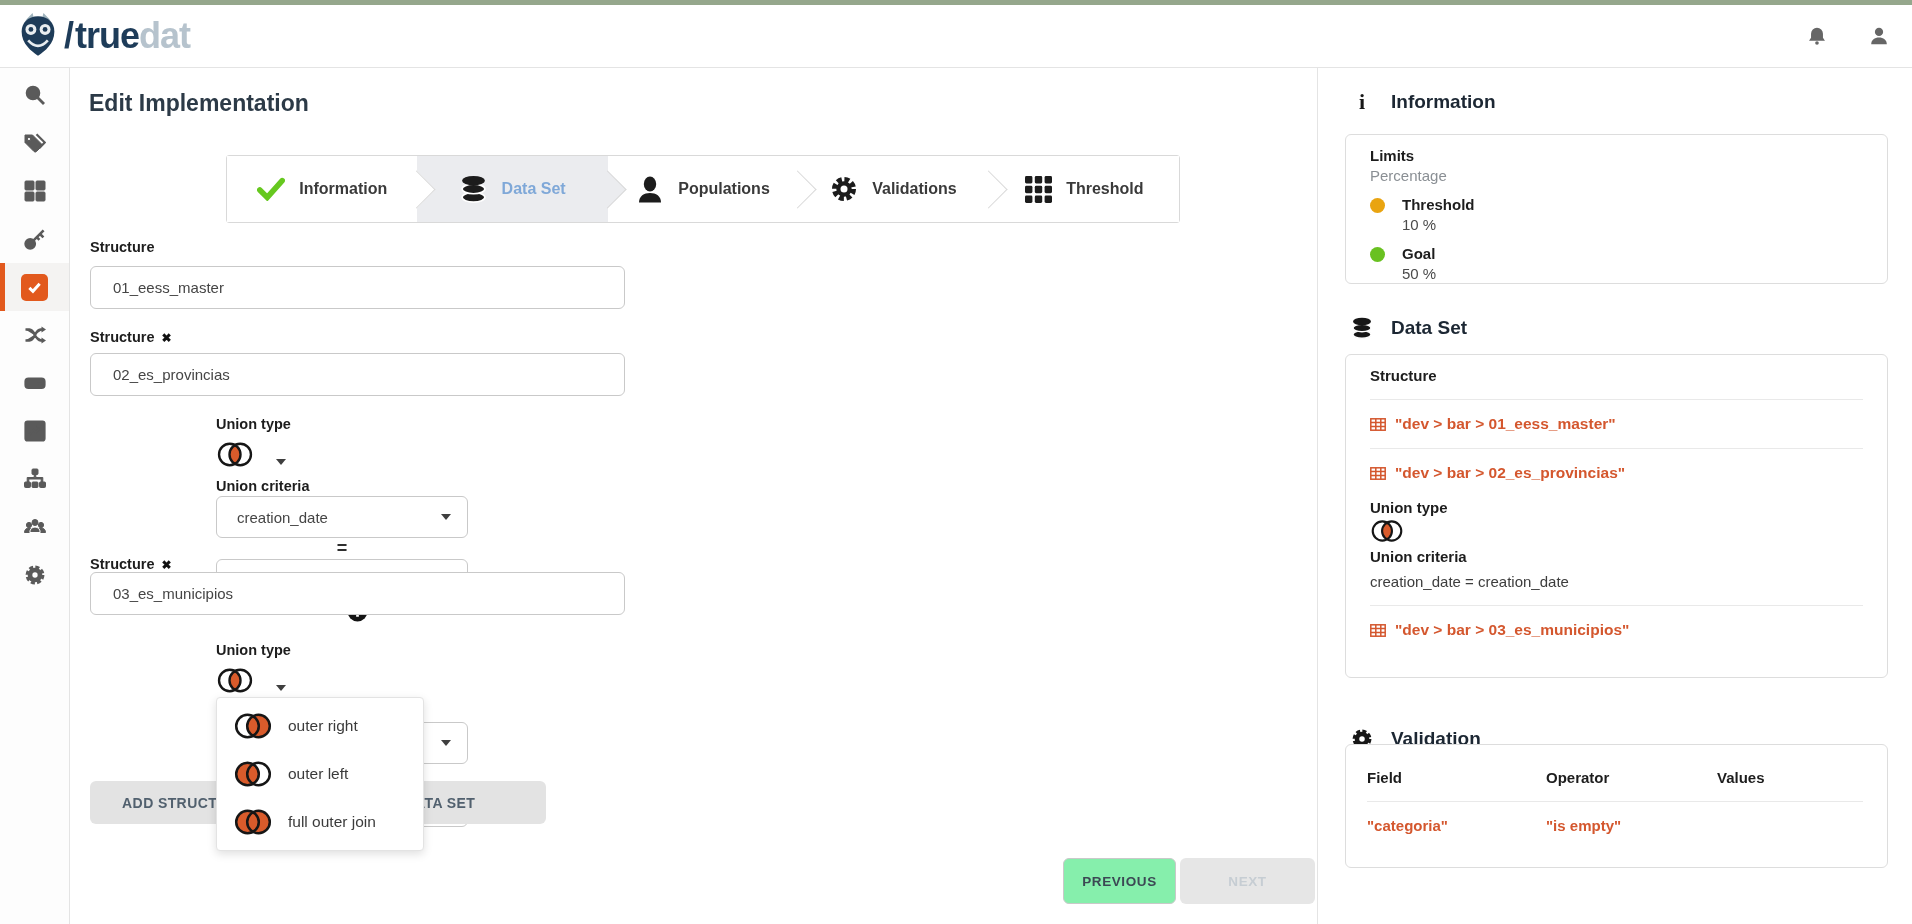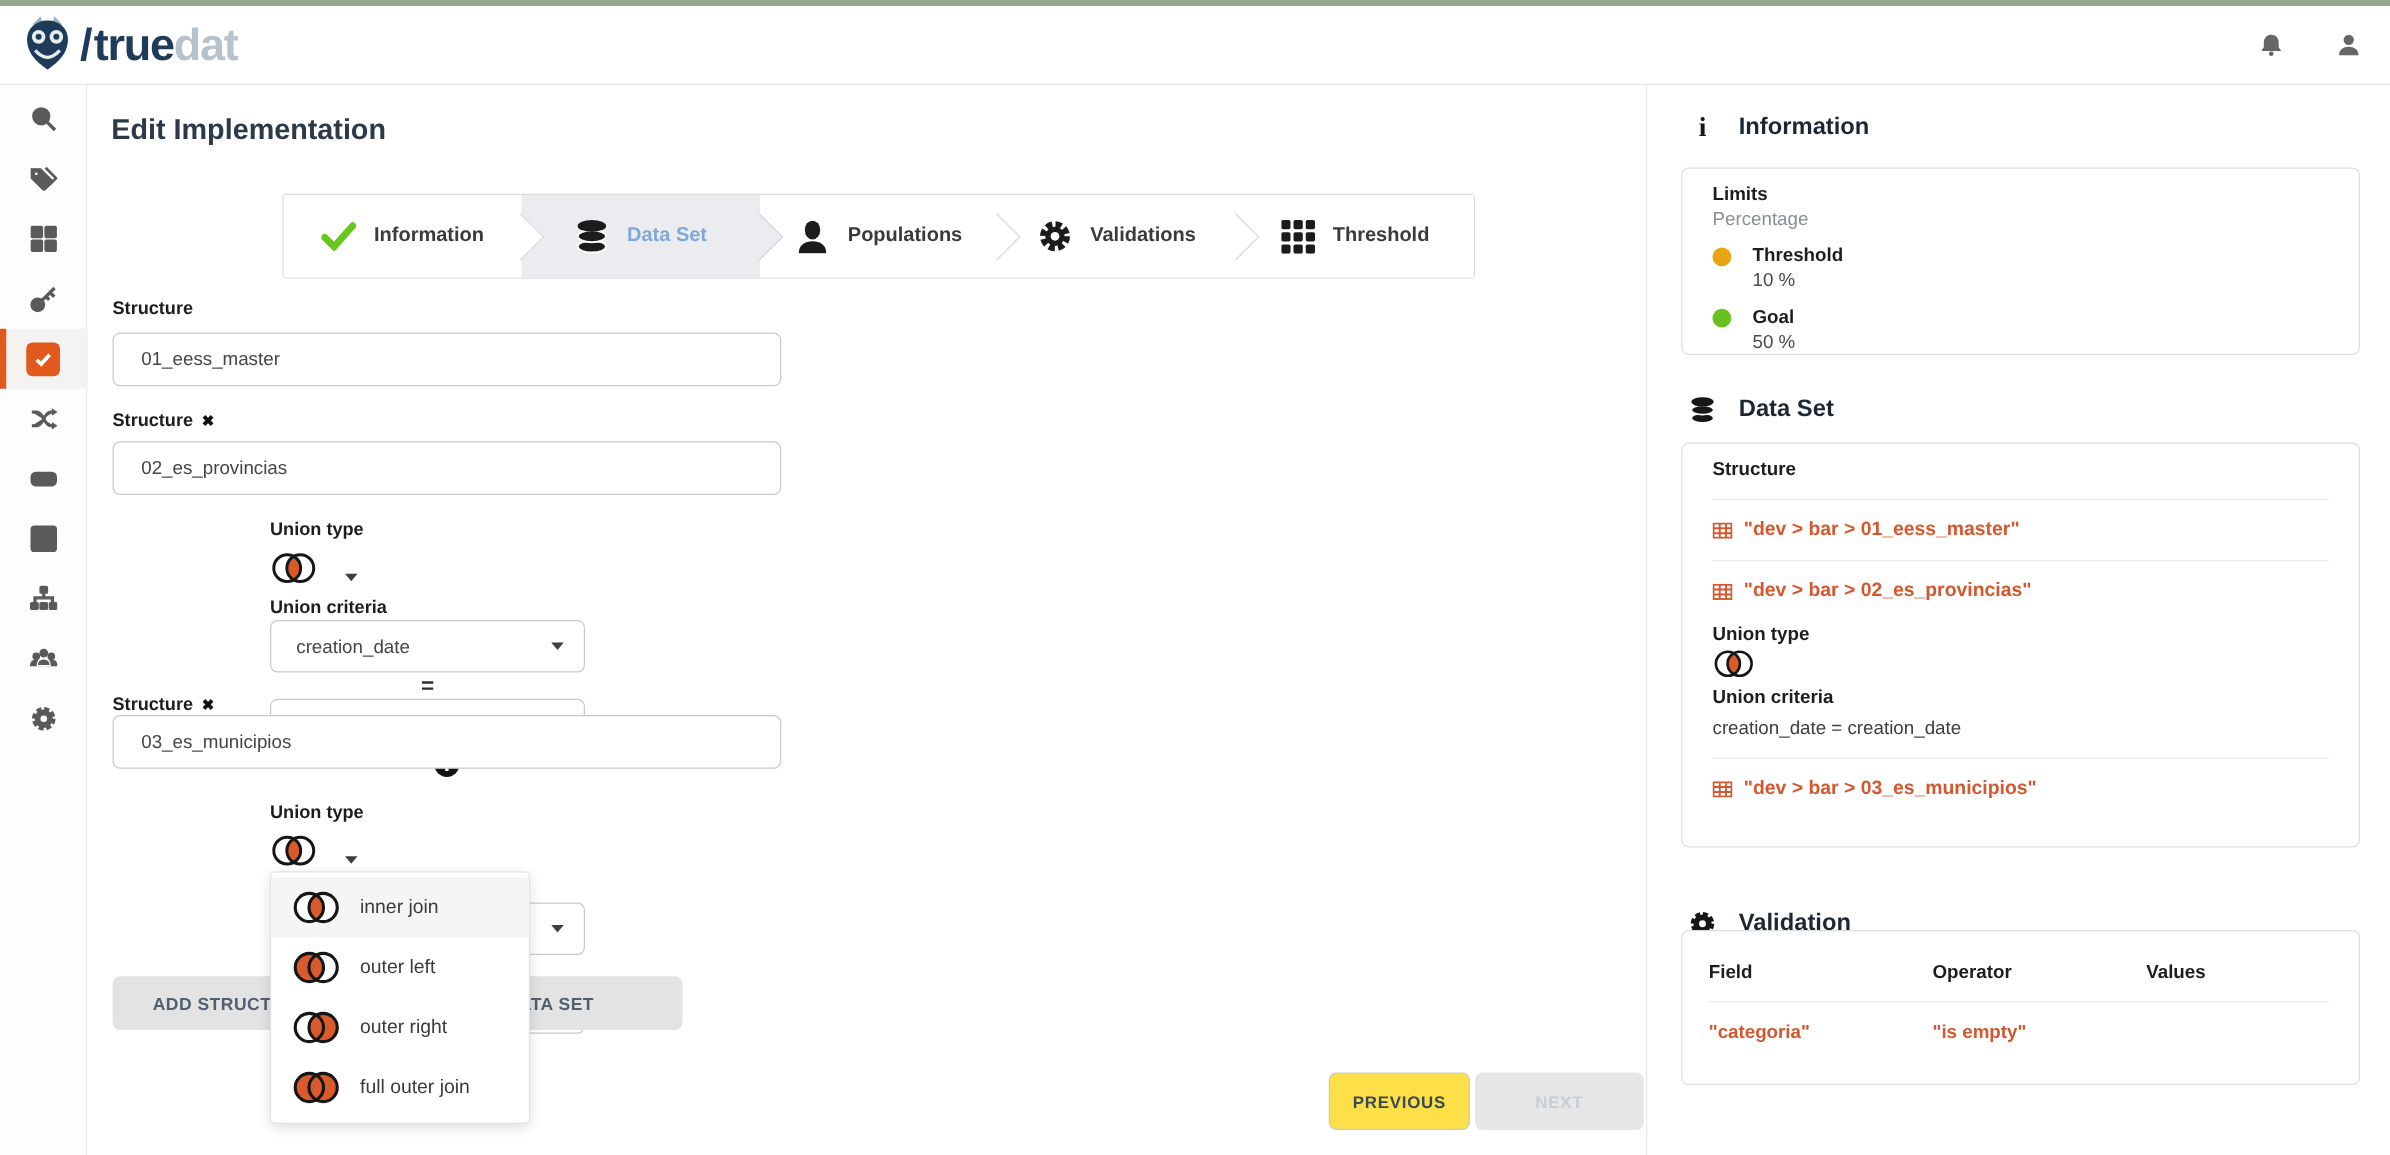--- a/index.html
+++ b/index.html
@@ -67,21 +67,21 @@
   
   .jdrop { position:absolute; left:146px; top:629px; width:208px; background:#fff; border:1px solid #e3e3e3; border-radius:4px; box-shadow:0 3px 10px rgba(0,0,0,.13); z-index:50; padding:4px 0; }
   .jitem { height:48px; display:flex; align-items:center; gap:15px; padding:0 16px; cursor:pointer; }
   .jitem.hl { background:#f5f5f5; }
   .jitem .venn { width:40px; height:30px; }
   .jlabel { font-size:15.5px; color:#3b3b3b; }
 
   
   .gbtn { position:absolute; top:713px; height:43px; background:#e3e3e3; border:none; border-radius:6px; font-family:"Liberation Sans",sans-serif; font-size:14px; font-weight:bold; letter-spacing:.4px; color:#51606e; cursor:pointer; }
   .nav-btn { position:absolute; top:790px; height:46px; border-radius:6px; font-family:"Liberation Sans",sans-serif; font-size:13.5px; font-weight:bold; letter-spacing:.6px; cursor:pointer; }
-  .prev { left:993px; width:113px; background:#fde047; border:1px solid #c9c9c9; color:#3c4854; }
+  .prev { left:993px; width:113px; background:#86efac; border:1px solid #c9c9c9; color:#3c4854; }
   .next { left:1110px; width:135px; background:#e6e6e6; border:none; color:#c6cdd3; }
 
   
   .rpanel { position:absolute; top:68px; left:1318px; right:0; bottom:0; background:#fff; }
   .sec-head { position:absolute; left:33px; display:flex; align-items:center; gap:18px; }
   .sec-head .sic { width:22px; height:22px; display:flex; align-items:center; justify-content:center; }
   .sec-head .sic svg { width:22px; height:22px; fill:#171717; }
   .i-glyph { font-size:22px; font-weight:bold; color:#171717; font-family:"Liberation Serif",serif; }
   .sec-title { font-size:19px; font-weight:bold; color:#1c2733; }
   .rcard { position:absolute; left:27px; width:543px; border:1px solid #ddd; border-radius:6px; background:#fff; padding:12px 24px; }
@@ -352,55 +352,43 @@
           <circle cx="10.5" cy="10.5" r="10" fill="#c7c7c7"></circle>
           <path d="M10.5,5.2 v10.6 M5.2,10.5 h10.6" stroke="#fff" stroke-width="2.7"></path>
         </svg>
     </span>
   </div>
 
   <button class="gbtn" style="left:20px; width:190px;">ADD STRUCTURE</button>
   <button class="gbtn" style="left:228px; width:248px;">ADD DATA SET</button>
 
   <div class="jdrop">
-    <div class="jitem hl">
+    <div class="jitem">
       <span class="venn">
           <svg viewBox="0 0 40 30">
             <circle cx="14.5" cy="15" r="11.3" fill="#ffffff"></circle>
-            <circle cx="25.5" cy="15" r="11.3" fill="#ffffff"></circle>
+            <circle cx="25.5" cy="15" r="11.3" fill="#d95b2b"></circle>
             <path d="M20 5.1 A11.3 11.3 0 0 1 20 24.9 A11.3 11.3 0 0 1 20 5.1 Z" fill="#d95b2b"></path>
             <circle cx="14.5" cy="15" r="11.3" fill="none" stroke="#161616" stroke-width="2.5"></circle>
             <circle cx="25.5" cy="15" r="11.3" fill="none" stroke="#161616" stroke-width="2.5"></circle>
           </svg>
         </span>
-      <span class="jlabel">inner join</span>
+      <span class="jlabel">outer right</span>
     </div>
     <div class="jitem">
       <span class="venn">
           <svg viewBox="0 0 40 30">
             <circle cx="14.5" cy="15" r="11.3" fill="#d95b2b"></circle>
             <circle cx="25.5" cy="15" r="11.3" fill="#ffffff"></circle>
             <path d="M20 5.1 A11.3 11.3 0 0 1 20 24.9 A11.3 11.3 0 0 1 20 5.1 Z" fill="#d95b2b"></path>
             <circle cx="14.5" cy="15" r="11.3" fill="none" stroke="#161616" stroke-width="2.5"></circle>
             <circle cx="25.5" cy="15" r="11.3" fill="none" stroke="#161616" stroke-width="2.5"></circle>
           </svg>
         </span>
       <span class="jlabel">outer left</span>
-    </div>
-    <div class="jitem">
-      <span class="venn">
-          <svg viewBox="0 0 40 30">
-            <circle cx="14.5" cy="15" r="11.3" fill="#ffffff"></circle>
-            <circle cx="25.5" cy="15" r="11.3" fill="#d95b2b"></circle>
-            <path d="M20 5.1 A11.3 11.3 0 0 1 20 24.9 A11.3 11.3 0 0 1 20 5.1 Z" fill="#d95b2b"></path>
-            <circle cx="14.5" cy="15" r="11.3" fill="none" stroke="#161616" stroke-width="2.5"></circle>
-            <circle cx="25.5" cy="15" r="11.3" fill="none" stroke="#161616" stroke-width="2.5"></circle>
-          </svg>
-        </span>
-      <span class="jlabel">outer right</span>
     </div>
     <div class="jitem">
       <span class="venn">
           <svg viewBox="0 0 40 30">
             <circle cx="14.5" cy="15" r="11.3" fill="#d95b2b"></circle>
             <circle cx="25.5" cy="15" r="11.3" fill="#d95b2b"></circle>
             <path d="M20 5.1 A11.3 11.3 0 0 1 20 24.9 A11.3 11.3 0 0 1 20 5.1 Z" fill="#d95b2b"></path>
             <circle cx="14.5" cy="15" r="11.3" fill="none" stroke="#161616" stroke-width="2.5"></circle>
             <circle cx="25.5" cy="15" r="11.3" fill="none" stroke="#161616" stroke-width="2.5"></circle>
           </svg>

